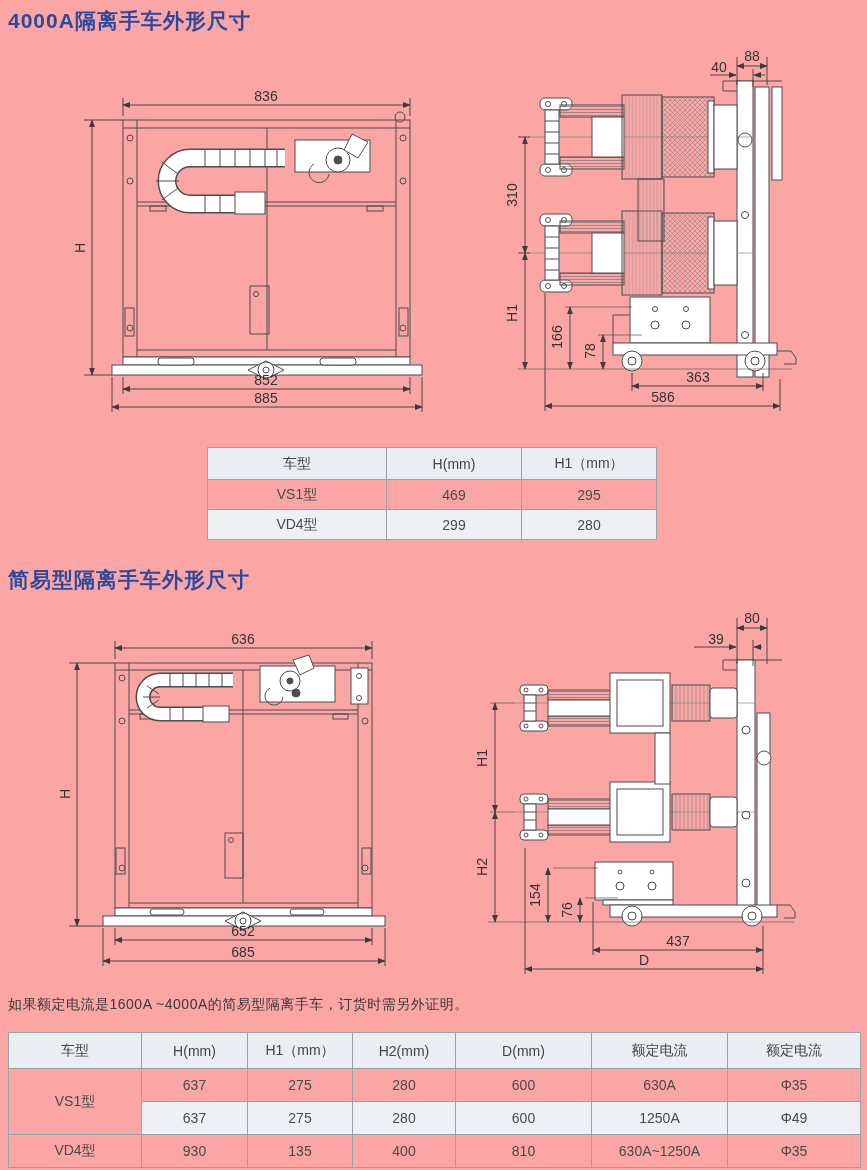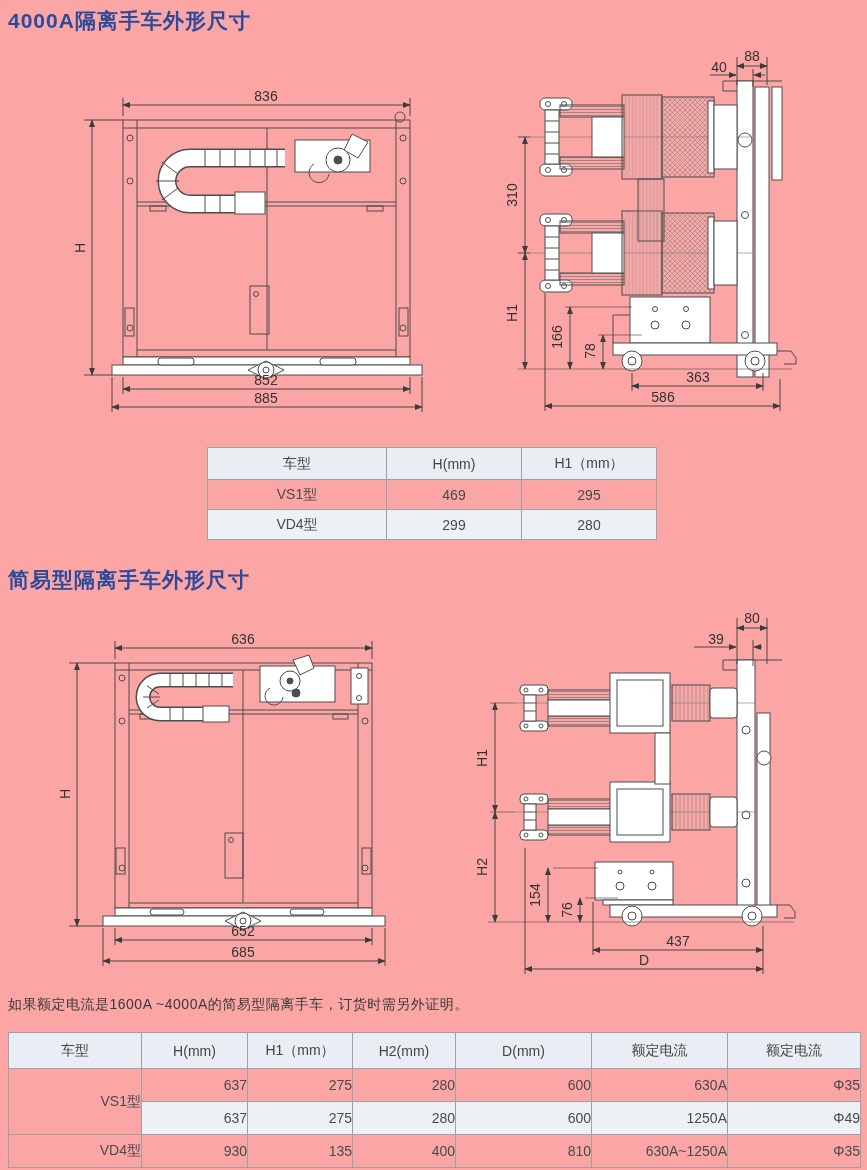--- a/index.html
+++ b/index.html
@@ -11,21 +11,21 @@
   .fig{position:absolute;}
   .fig text{font-family:"Liberation Sans","DejaVu Sans",sans-serif;}
   .note{position:absolute;left:8px;top:996px;font-size:14px;color:#3a3a3a;letter-spacing:0.5px;}
   .tbl{border-collapse:collapse;table-layout:fixed;position:absolute;font-size:14px;color:#4a4a4a;text-align:center;}
   .tbl th,.tbl td{border:1px solid #9aa1a8;font-weight:normal;padding:0;overflow:hidden;}
   .t1{left:207px;top:447px;width:449px;}
   .t1 th{height:31px;}
   .t1 td{height:29px;}
   .t2{left:8px;top:1032px;width:852px;}
   .t2 th{height:35px;}
-  .t2 td{height:32px;text-align:right;}
+  .t2 td{height:32px;}
   .tbl tr.hd th{background:#e9eef4;color:#444;}
   .tbl tr.alt td{background:#edf1f6;}
 </style>
 </head>
 <body>
 
 <div class="page">
 
   <h2 class="title" id="title1">4000A隔离手车外形尺寸</h2>
 

